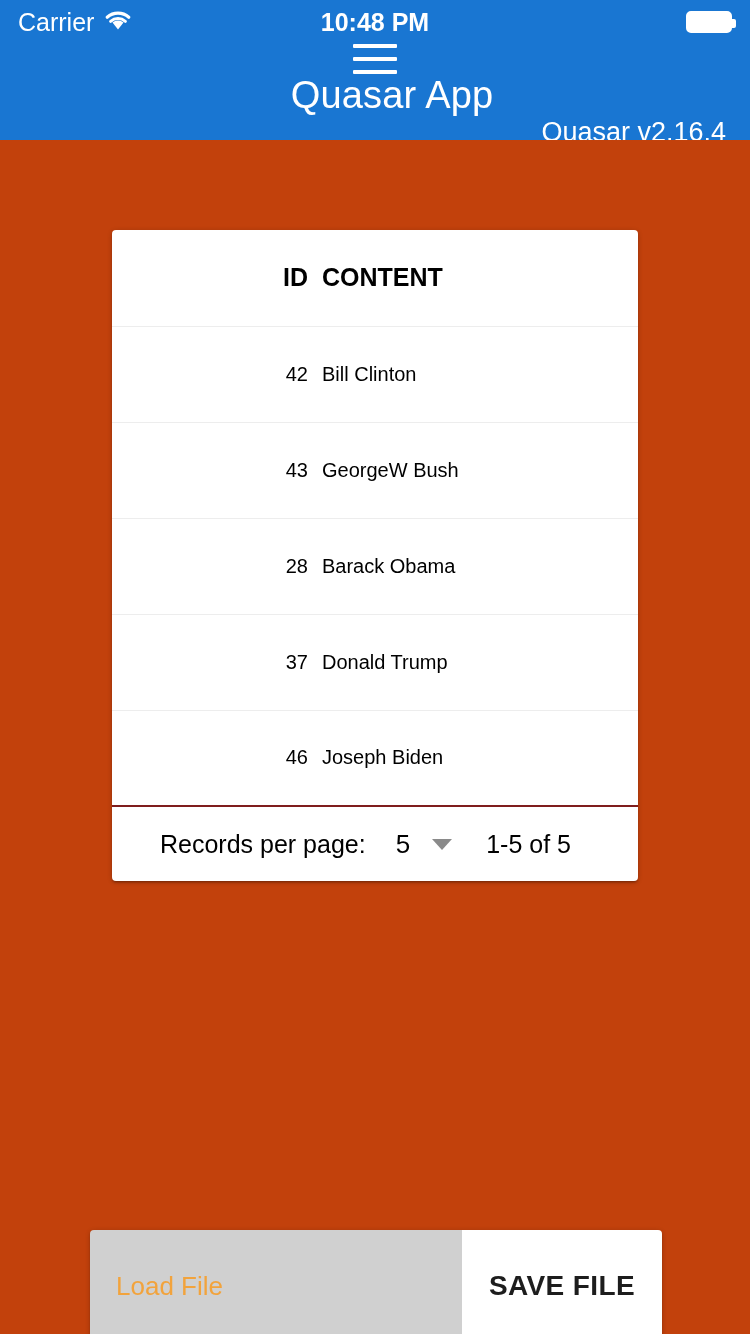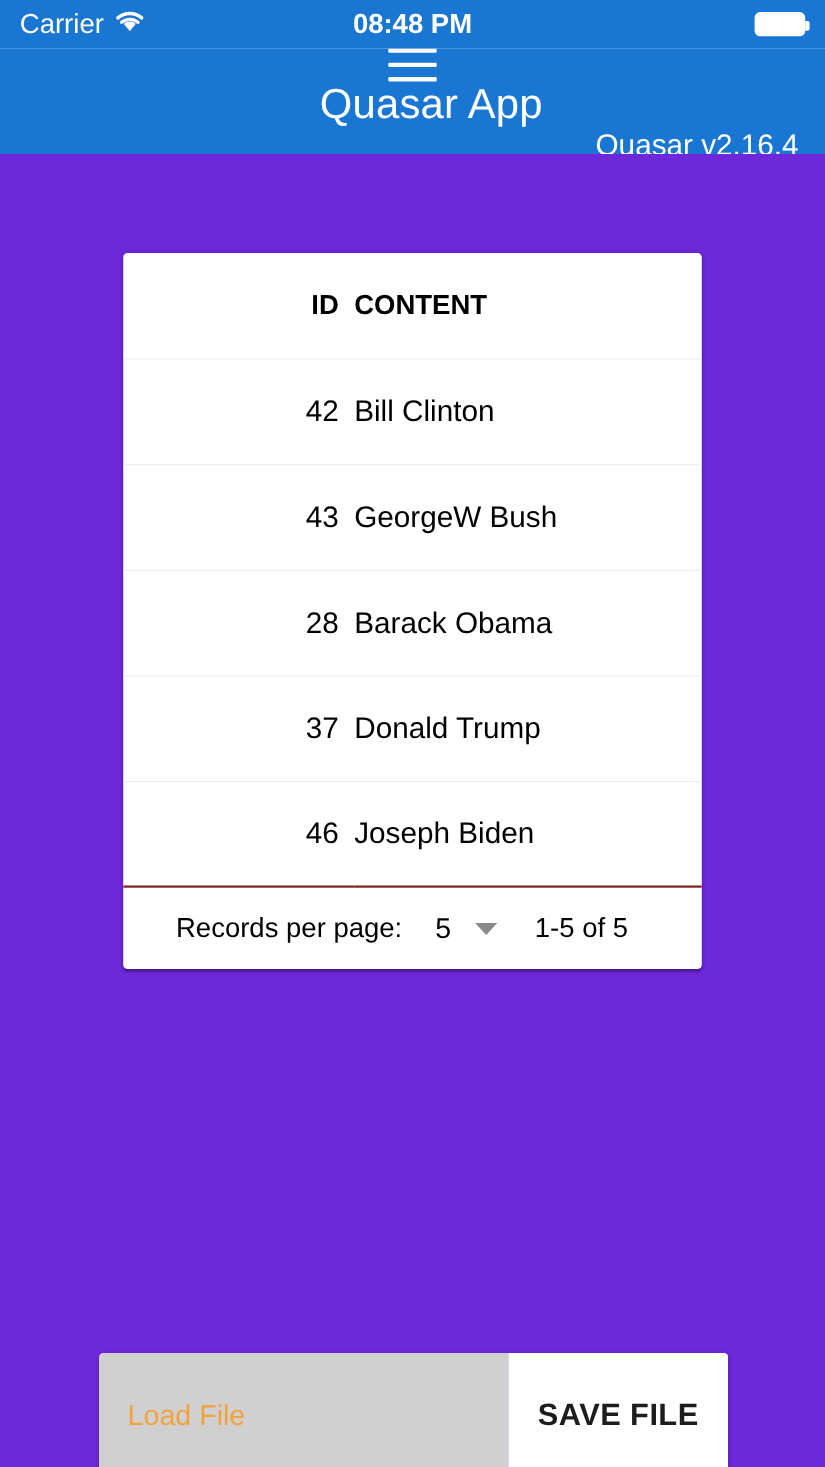--- a/index.html
+++ b/index.html
@@ -94,21 +94,21 @@
     letter-spacing: .2px;
   }
   .app-version {
     margin-left: auto;
     font-size: 27px;
     font-weight: 400;
   }
 
   
   .page {
-    background: #6d28d9;
+    background: #c2410c;
     height: calc(1334px - 44px - 96px);
     position: relative;
   }
 
   
   .table-card {
     position: absolute;
     top: 90px;
     left: 112px;
     width: 526px;
@@ -132,21 +132,21 @@
   th.col-id, td.col-id {
     width: 210px;
     text-align: right;
     padding-right: 14px;
   }
   th.col-content, td.col-content {
     padding-left: 0;
   }
   tbody td {
     height: 96px;
-    font-size: 27px;
+    font-size: 20px;
     color: #000000;
     border-bottom: 1px solid #ededed;
   }
   tbody tr:last-child td { border-bottom: 2px solid #7f1d1d; }
 
   .table-bottom {
     height: 74px;
     display: flex;
     align-items: center;
     padding: 0 34px 0 48px;
@@ -220,21 +220,21 @@
   <div class="status-left">
     <span>Carrier</span>
     <span>
       <svg width="28" height="22" viewBox="0 0 28 22">
         <path d="M14 20.5 L8.5 13.5 a8.8 8.8 0 0 1 11 0 Z" fill="#ffffff"></path>
         <path d="M3.2 8.2 a16.5 16.5 0 0 1 21.6 0" stroke="#ffffff" stroke-width="3.2" fill="none" stroke-linecap="round"></path>
         <path d="M6.6 12.3 a11.5 11.5 0 0 1 14.8 0" stroke="#ffffff" stroke-width="3" fill="none" stroke-linecap="round"></path>
       </svg>
     </span>
   </div>
-  <div class="status-center">08:48 PM</div>
+  <div class="status-center">10:48 PM</div>
   <div class="status-right">
     <span class="battery"></span>
   </div>
 </div>
 
 <div class="toolbar">
   <div class="menu-btn">
     <span></span>
     <span></span>
     <span></span>

